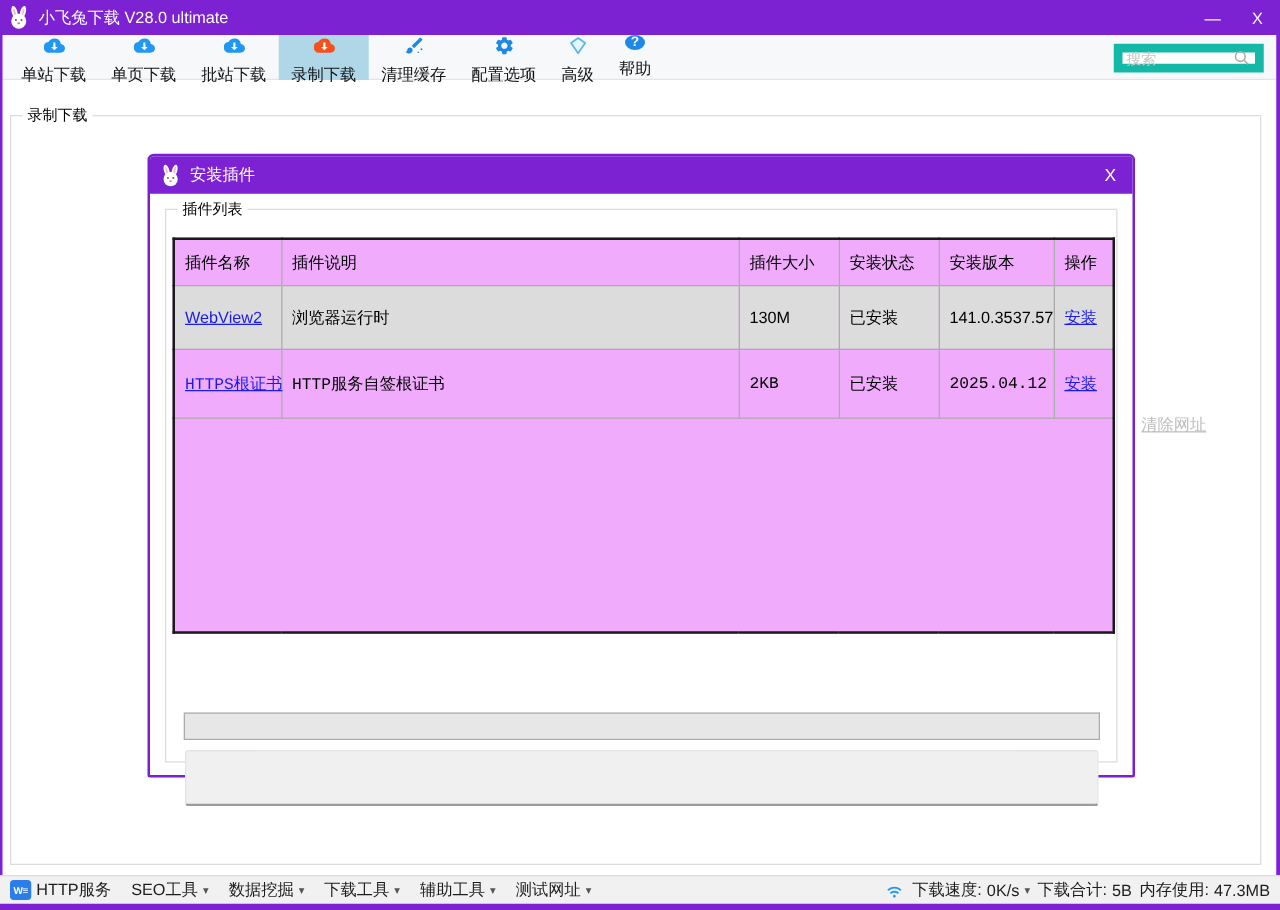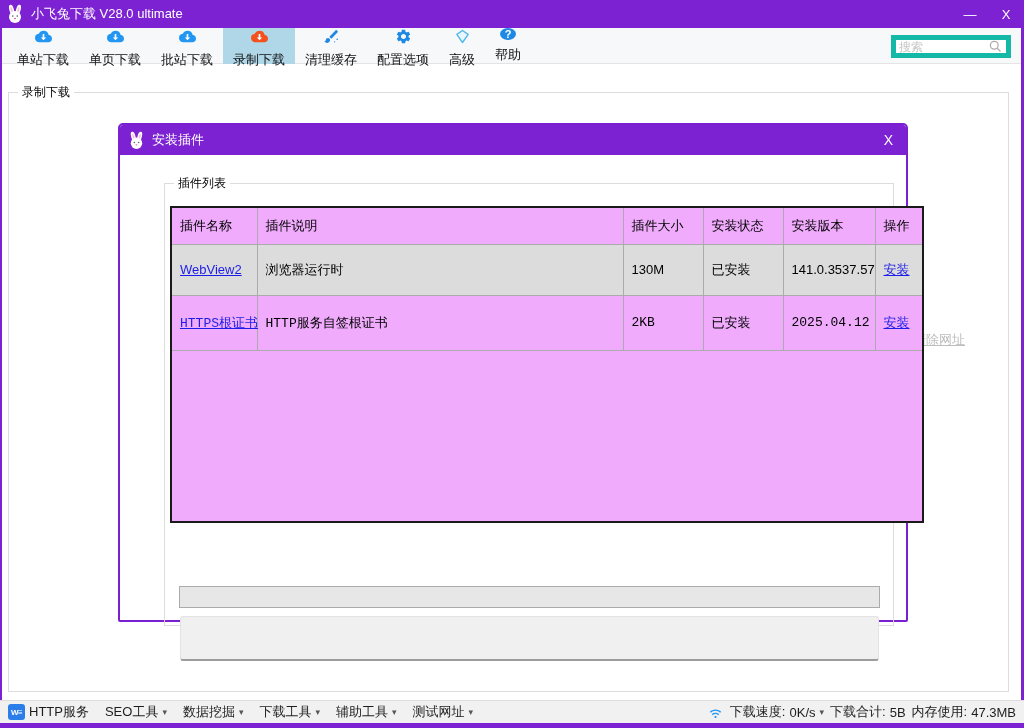--- a/index.html
+++ b/index.html
@@ -28,21 +28,21 @@
     background:#F7F8FA; border-bottom:1px solid #E4E4E4;
     display:flex; align-items:center; padding-left:5px; z-index:4;
   }
   .tb-item { display:flex; align-items:center; gap:6px; height:36px; padding:0 10px;
              font-size:13px; color:#111; cursor:pointer;flex-direction:column; }
   .tb-item.selected { background:#AFD7E8; }
   .tb-icon { width:17px; height:17px; display:block; flex:none; }
   .help-badge { width:16px; height:16px; border-radius:50%; background:#1E88E5; color:#fff;
                 font-size:11px; font-weight:bold; display:flex; align-items:center; justify-content:center; }
   .search-wrap { position:absolute; right:10px; top:7px; width:120px; height:23px;
-                 background:#fff; border:5px solid #14b8a6; display:flex; align-items:center; padding:0 3px; }
+                 background:#fff; border:7px solid #14b8a6; display:flex; align-items:center; padding:0 3px; }
   .search-input { border:none; outline:none; flex:1; min-width:0; font-size:12px;
                   font-family:inherit; color:#333; background:transparent; }
   .search-input::placeholder { color:#C6C6C6; }
   .search-icon { width:15px; height:15px; flex:none; }
 
   
   .main { position:absolute; top:64px; left:2px; right:3px; bottom:28px; background:#fff; }
   .groupbox { border:1px solid #DCDCDC; position:absolute; }
   .groupbox-label { position:absolute; top:-9px; left:9px; background:#fff; padding:0 4px;
                     font-size:12px; color:#000; line-height:16px; }
@@ -52,21 +52,21 @@
 
   
   .dialog { position:absolute; left:118px; top:123px; width:790px; height:499px;
             background:#fff; border:2px solid #7B1FD2; border-radius:5px 5px 2px 2px; z-index:10; }
   .dialog-titlebar { height:30px; background:#7D22D3; border-radius:3px 3px 0 0;
                      display:flex; align-items:center; color:#fff; }
   .dialog-titlebar .app-icon { margin-left:7px; width:19px; height:19px; }
   .dialog-title { margin-left:6px; font-size:13px; }
   .dialog-close { margin-left:auto; margin-right:13px; font-size:14px; color:#fff; cursor:pointer; }
   .dialog-body { position:relative; height:465px; }
-  .gb-dlg { left:12px; right:12px; top:28px; height:443px;margin-left:32px; }
+  .gb-dlg { left:12px; right:12px; top:12px; height:443px; }
 
   table.plugin-table { position:absolute; left:5px; top:22px; width:752px;
                        border-collapse:collapse; table-layout:fixed;
                        border:2px solid #1A1A1A; background:#f0abfc; }
   .plugin-table th, .plugin-table td {
     font-size:13px; font-weight:normal; text-align:left; padding:0 8px;
     border-right:1px solid #ABABAB; border-bottom:1px solid #ABABAB;
     white-space:nowrap; color:#000; vertical-align:middle;
   }
   .plugin-table th:last-child, .plugin-table td:last-child { border-right:none; }

